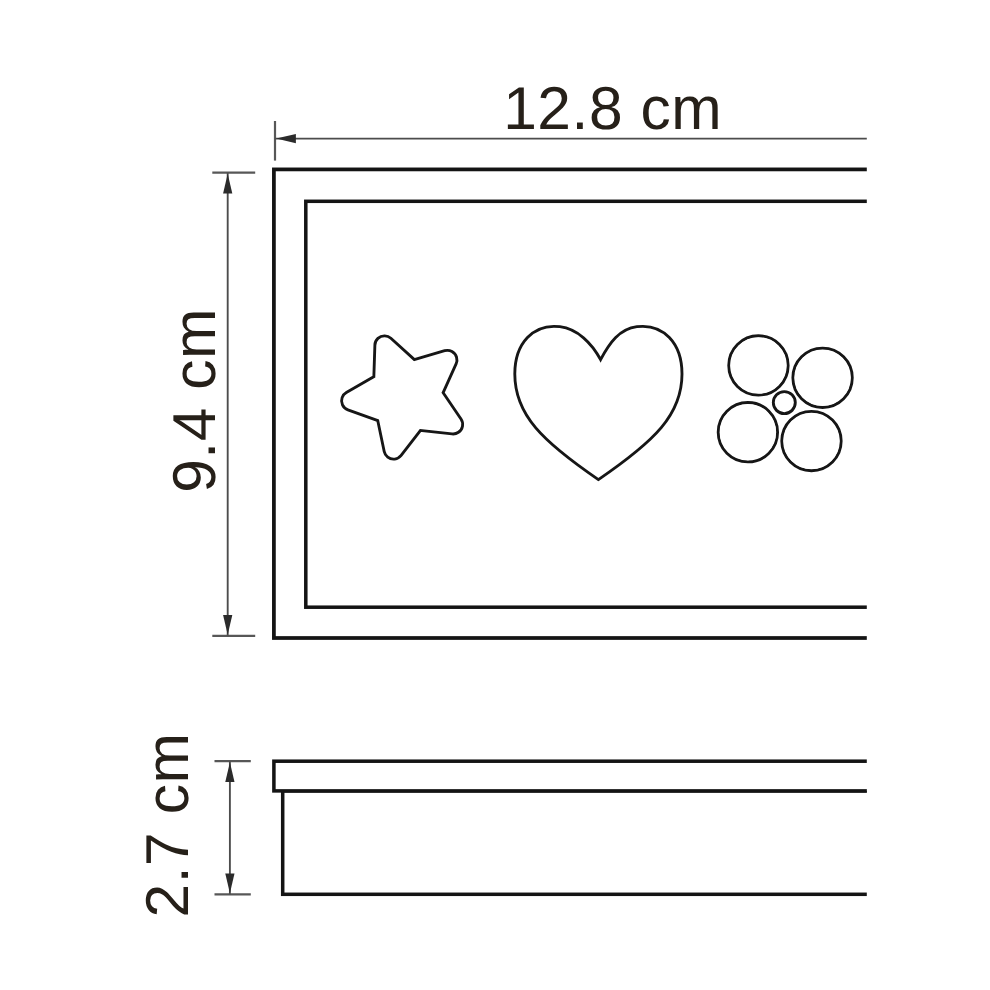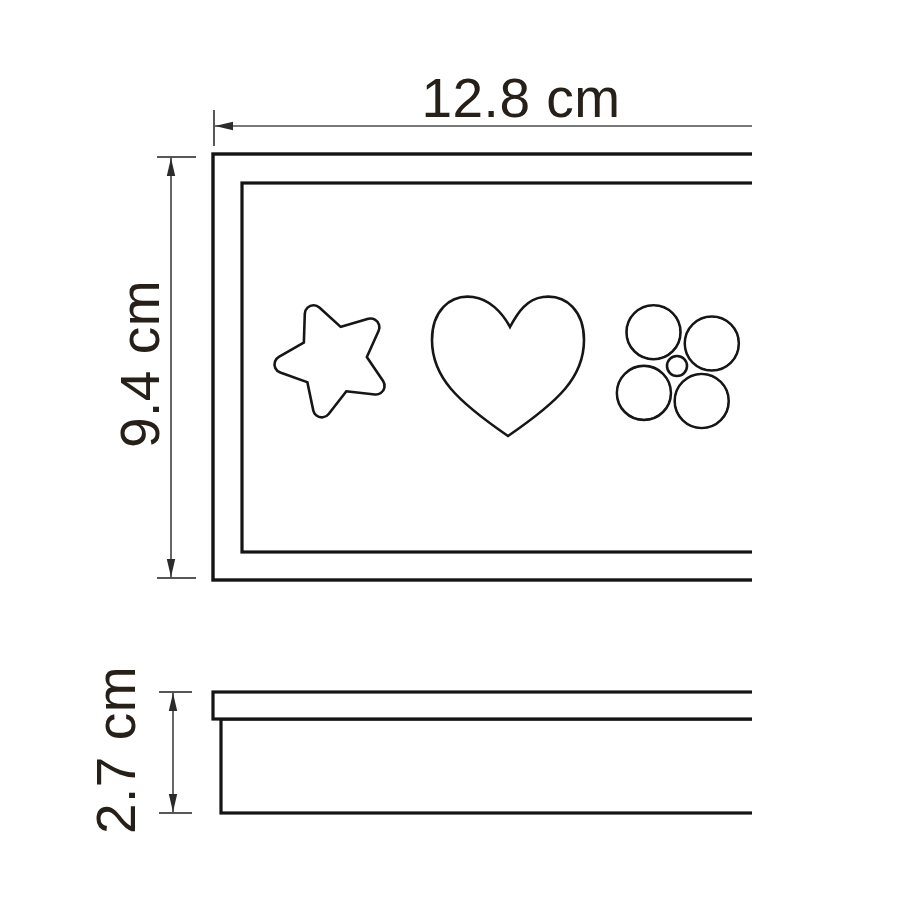--- a/index.html
+++ b/index.html
@@ -7,20 +7,21 @@
     padding: 0;
     background: #ffffff;
     font-family: "Liberation Sans", sans-serif;
   }
   .stage {
     position: relative;
     width: 752px;
     height: 900px;
     background: #ffffff;
     overflow: hidden;
+    margin-left: 36px;
   }
   svg { display: block; }
 
   
   .outline {
     fill: #ffffff;
     stroke: #141414;
   }
   .outline-thick  { stroke-width: 3.4px; }
   .outline-medium { stroke-width: 3.2px; }

